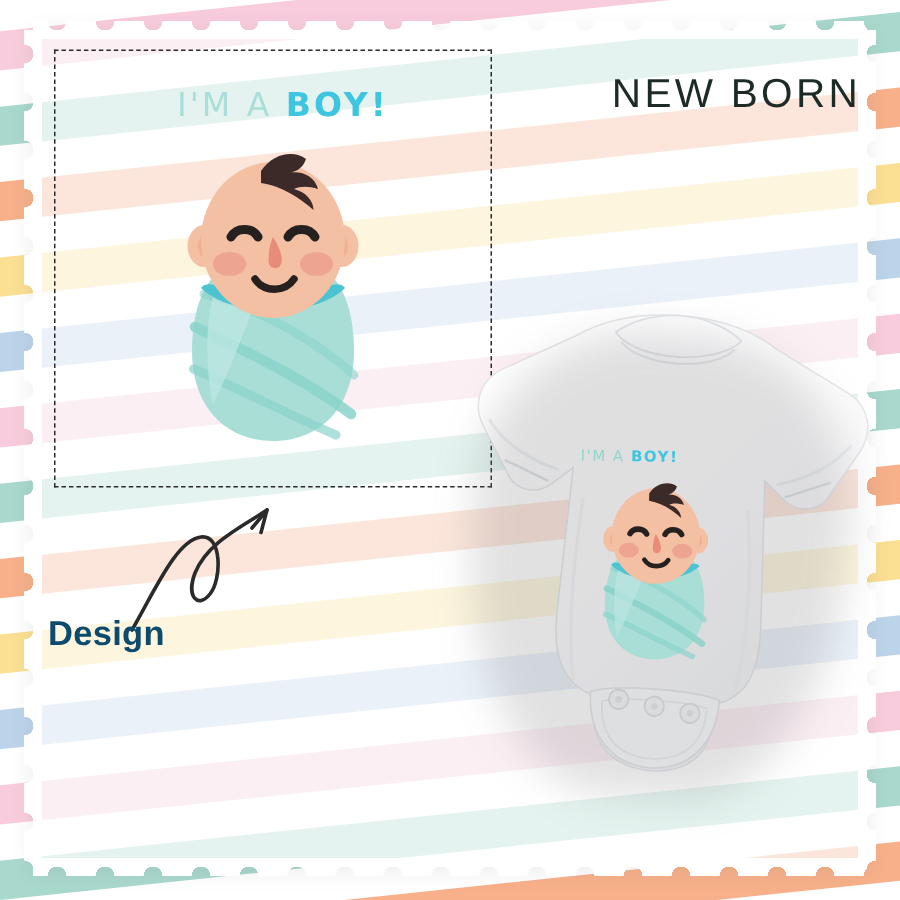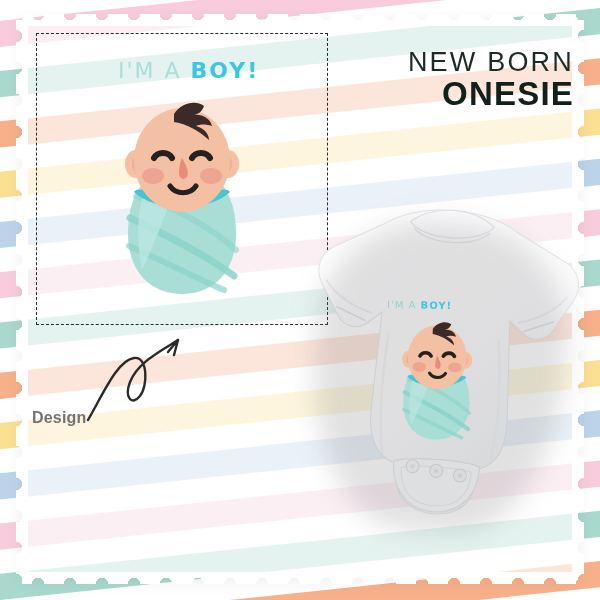--- a/index.html
+++ b/index.html
@@ -126,23 +126,23 @@
     font-weight: 700;
     letter-spacing: 1.2px;
     color: #122019;
     line-height: 1.12;
   }
 
   
   .design-label {
     position: absolute;
     left: 32px; top: 409px;
-    font-size: 16px;
+    font-size: 23px;
     font-weight: 700;
-    color: #737373;
+    color: #0c4a6e;
     letter-spacing: 0.2px;
   }
   .design-arrow {
     position: absolute;
     left: 82px; top: 330px;
     width: 130px; height: 95px;
   }
 
   
   .onesie-wrap {
@@ -263,21 +263,20 @@
     <ellipse cx="41" cy="76" rx="11" ry="8" fill="#eb9f8d" opacity="0.85"></ellipse>
     <ellipse cx="99" cy="76" rx="11" ry="8" fill="#eb9f8d" opacity="0.85"></ellipse>
 
     <path d="M70 58 C75 66 78 74 74 78 C71 80 67 78 67 74 C67 68 68 62 70 58 Z" fill="#e88b7a"></path>
 
     <path d="M58 86 C64 95 78 95 84 86" stroke="#26201f" stroke-width="5" fill="none" stroke-linecap="round"></path>
   </svg>
 
   <div class="heading">
     <div class="line1">NEW BORN</div>
-    <div class="line2">ONESIE</div>
   </div>
 
   <svg class="design-arrow" viewBox="0 0 130 95">
     <path d="M6 90 C22 62 36 30 52 28 C66 26 66 56 58 66 C50 76 42 68 48 52 C56 32 78 22 96 10" stroke="#2a2a2a" stroke-width="2.4" fill="none" stroke-linecap="round"></path>
     <path d="M96 10 L86 22 M96 10 L92 25" stroke="#2a2a2a" stroke-width="2.4" fill="none" stroke-linecap="round"></path>
   </svg>
 
   <div class="design-label">Design</div>
 
   <div class="onesie-wrap">

